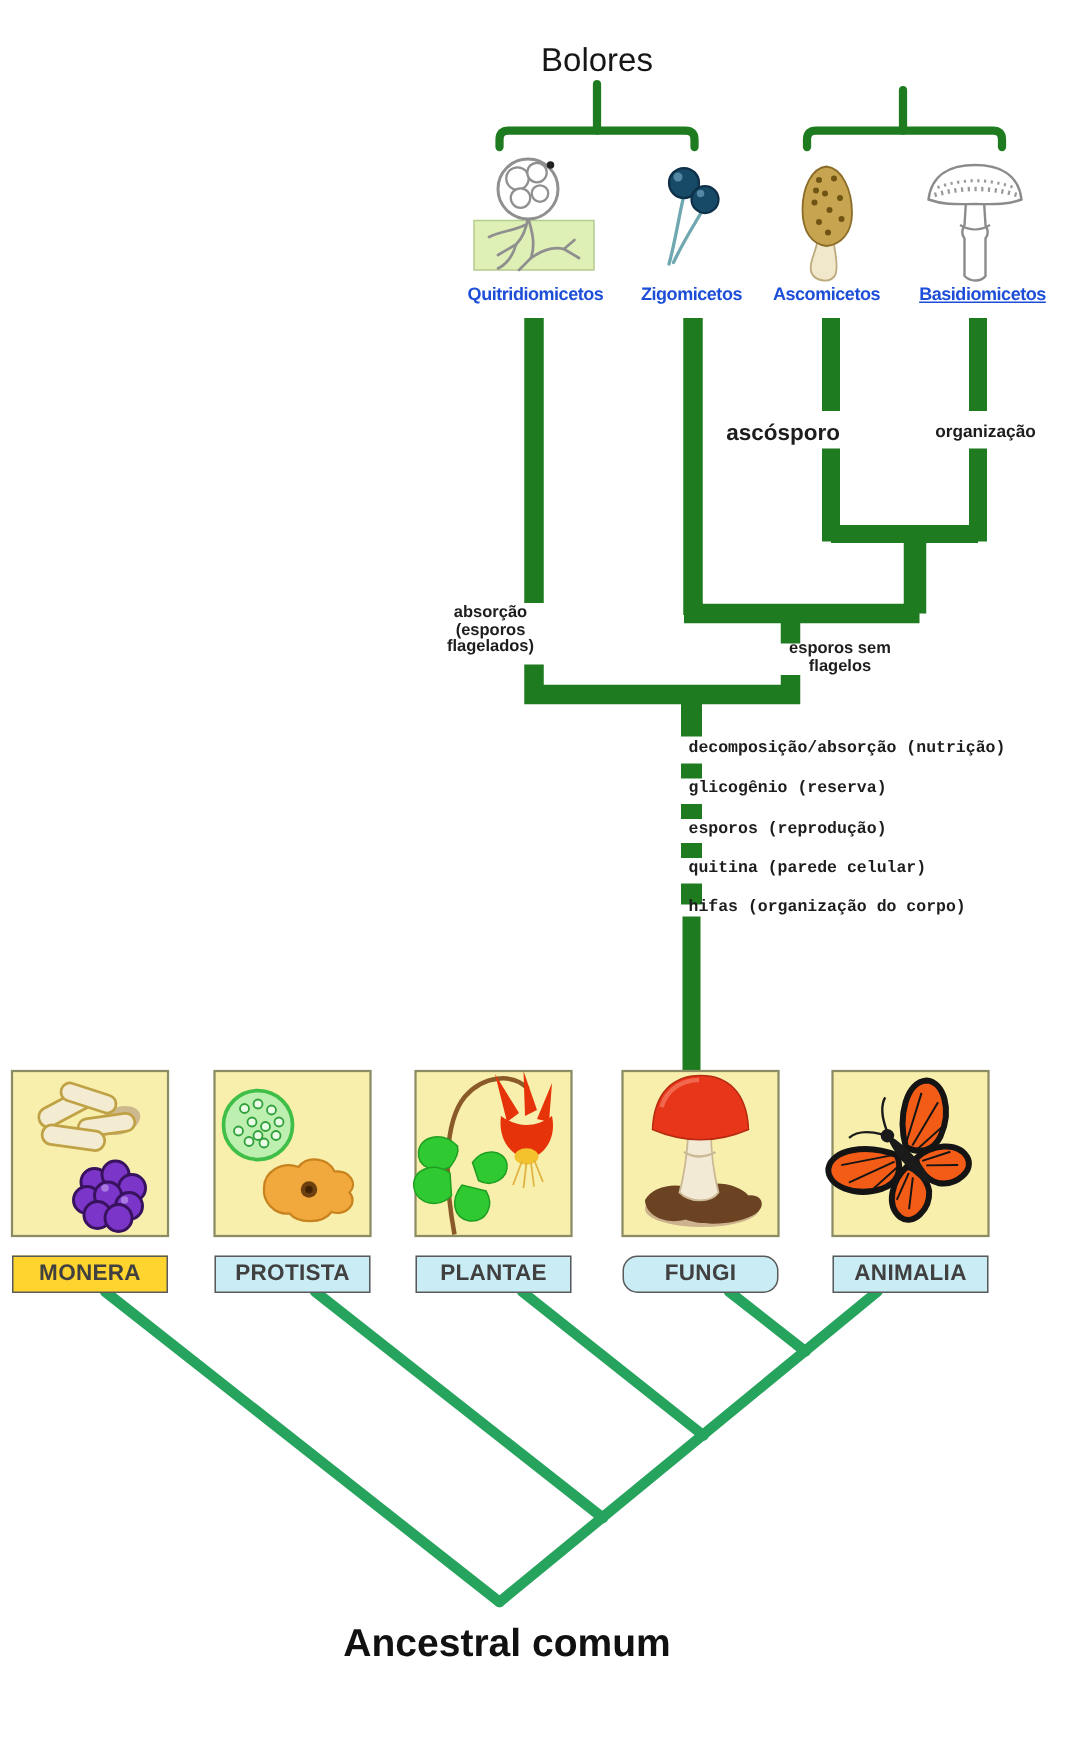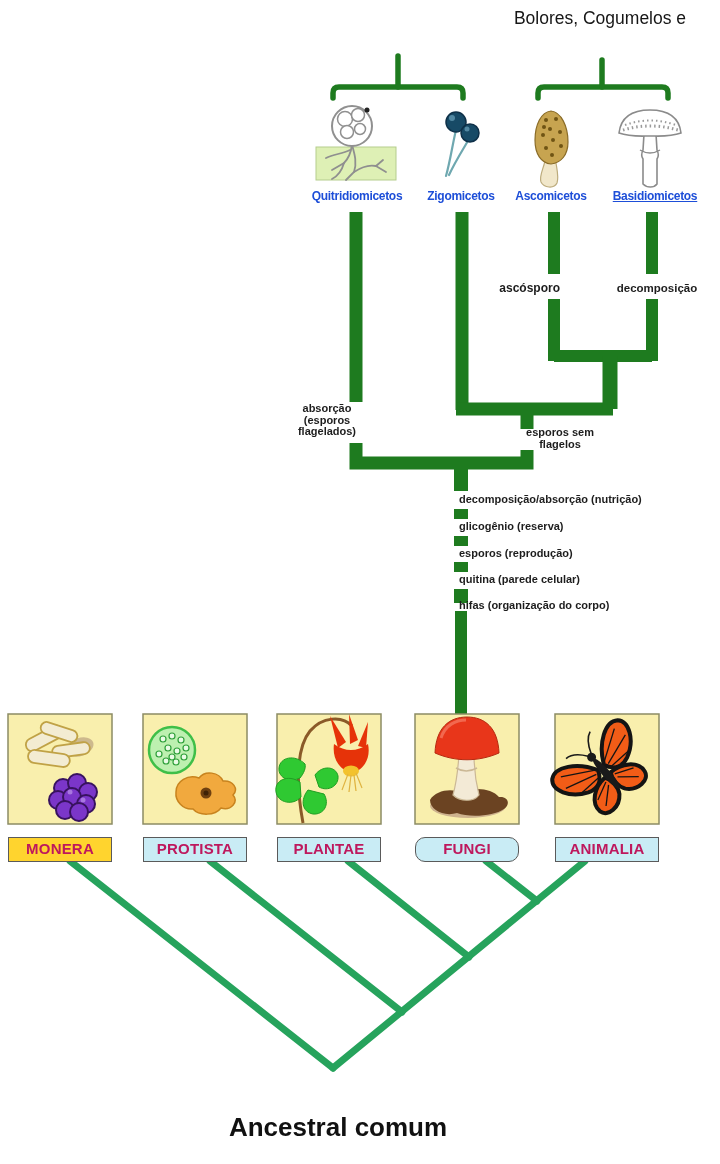--- a/index.html
+++ b/index.html
@@ -9,31 +9,31 @@
   .txt{position:absolute;color:#161616;}
   .center{text-align:center;}
   .t-bolores{left:326px;top:27px;width:144px;font-size:22px;}
   .t-bolcog{left:500px;top:8px;width:200px;font-size:17.5px;line-height:20px;}
   .grp{top:189px;font-weight:bold;font-size:12px;letter-spacing:-0.3px;color:#1d4ed8;}
   .grp.q{left:296px;width:122px;}
   .grp.z{left:405px;width:112px;}
   .grp.a{left:497px;width:108px;}
   .grp.b{left:595px;width:120px;text-decoration:underline;}
   .small{font-weight:bold;font-size:11px;line-height:11.5px;color:#1d1d1d;}
-  .t-asco{left:476px;top:283px;width:84px;text-align:right;font-size:12px;}
+  .t-asco{left:476px;top:283px;width:84px;text-align:right;font-size:15px;}
   .t-basidio{left:602px;top:283px;width:110px;text-align:center;font-size:11.5px;}
   .t-zoo{left:287px;top:403px;width:80px;text-align:center;}
   .t-esem{left:511px;top:426px;width:98px;text-align:center;line-height:12px;}
-  .charac{left:459px;width:230px;font-weight:bold;font-size:11px;color:#1d1d1d;}
+  .charac{left:459px;width:230px;font-weight:bold;font-size:11px;color:#1d1d1d;font-family:Liberation Mono, monospace;}
   .c0{top:493px;} .c1{top:520px;} .c2{top:547px;} .c3{top:573px;} .c4{top:599px;}
   .kbar{position:absolute;top:837px;height:25px;width:104px;box-sizing:border-box;
         border:1.5px solid #5a5a5a;text-align:center;line-height:21px;
-        font-weight:bold;font-size:15px;color:#be185d;letter-spacing:0.2px;}
+        font-weight:bold;font-size:15px;color:#404040;letter-spacing:0.2px;}
   .k0{left:8px;} .k1{left:143px;} .k2{left:277px;} .k3{left:415px;border-radius:10px;} .k4{left:555px;}
-  .t-ancestral{left:222px;top:1080px;width:232px;font-weight:bold;font-size:26px;color:#111;margin-top:32px;}
+  .t-ancestral{left:222px;top:1080px;width:232px;font-weight:bold;font-size:26px;color:#111;}
 </style>
 </head>
 <body>
 
 <div id="stage">
 
 <svg id="art" width="720" height="1164" viewBox="0 0 720 1164">
 
   <g fill="none" stroke="var(--tree-green-dark)" stroke-width="5.5" stroke-linecap="round">
     <path d="M333,98 L333,93 Q333,87 339,87 L457,87 Q463,87 463,93 L463,98"></path>
@@ -229,32 +229,32 @@
     </g>
     <ellipse cx="0" cy="2" rx="4" ry="20" fill="#1a1a1a"></ellipse>
     <circle cx="0" cy="-20" r="4.5" fill="#1a1a1a"></circle>
     <g stroke="#1a1a1a" stroke-width="1.6" fill="none">
       <path d="M-2,-23 C-8,-32 -14,-36 -20,-36"></path>
       <path d="M2,-23 C6,-33 10,-38 16,-40"></path>
     </g>
   </g>
 </svg>
 
+<div class="txt t-bolores center">Bolores</div>
 
 <div class="txt t-bolcog center">
-  <div>Bolores, Cogumelos e</div>
 </div>
 
 <div class="txt grp q center">Quitridiomicetos</div>
 <div class="txt grp z center">Zigomicetos</div>
 <div class="txt grp a center">Ascomicetos</div>
 <div class="txt grp b center">Basidiomicetos</div>
 
 <div class="txt small t-asco">ascósporo</div>
-<div class="txt small t-basidio">decomposição</div>
+<div class="txt small t-basidio">organização</div>
 
 <div class="txt small t-zoo">
   <div>absorção</div>
   <div>(esporos</div>
   <div>flagelados)</div>
 </div>
 
 <div class="txt small t-esem">
   <div>esporos sem</div>
   <div>flagelos</div>

